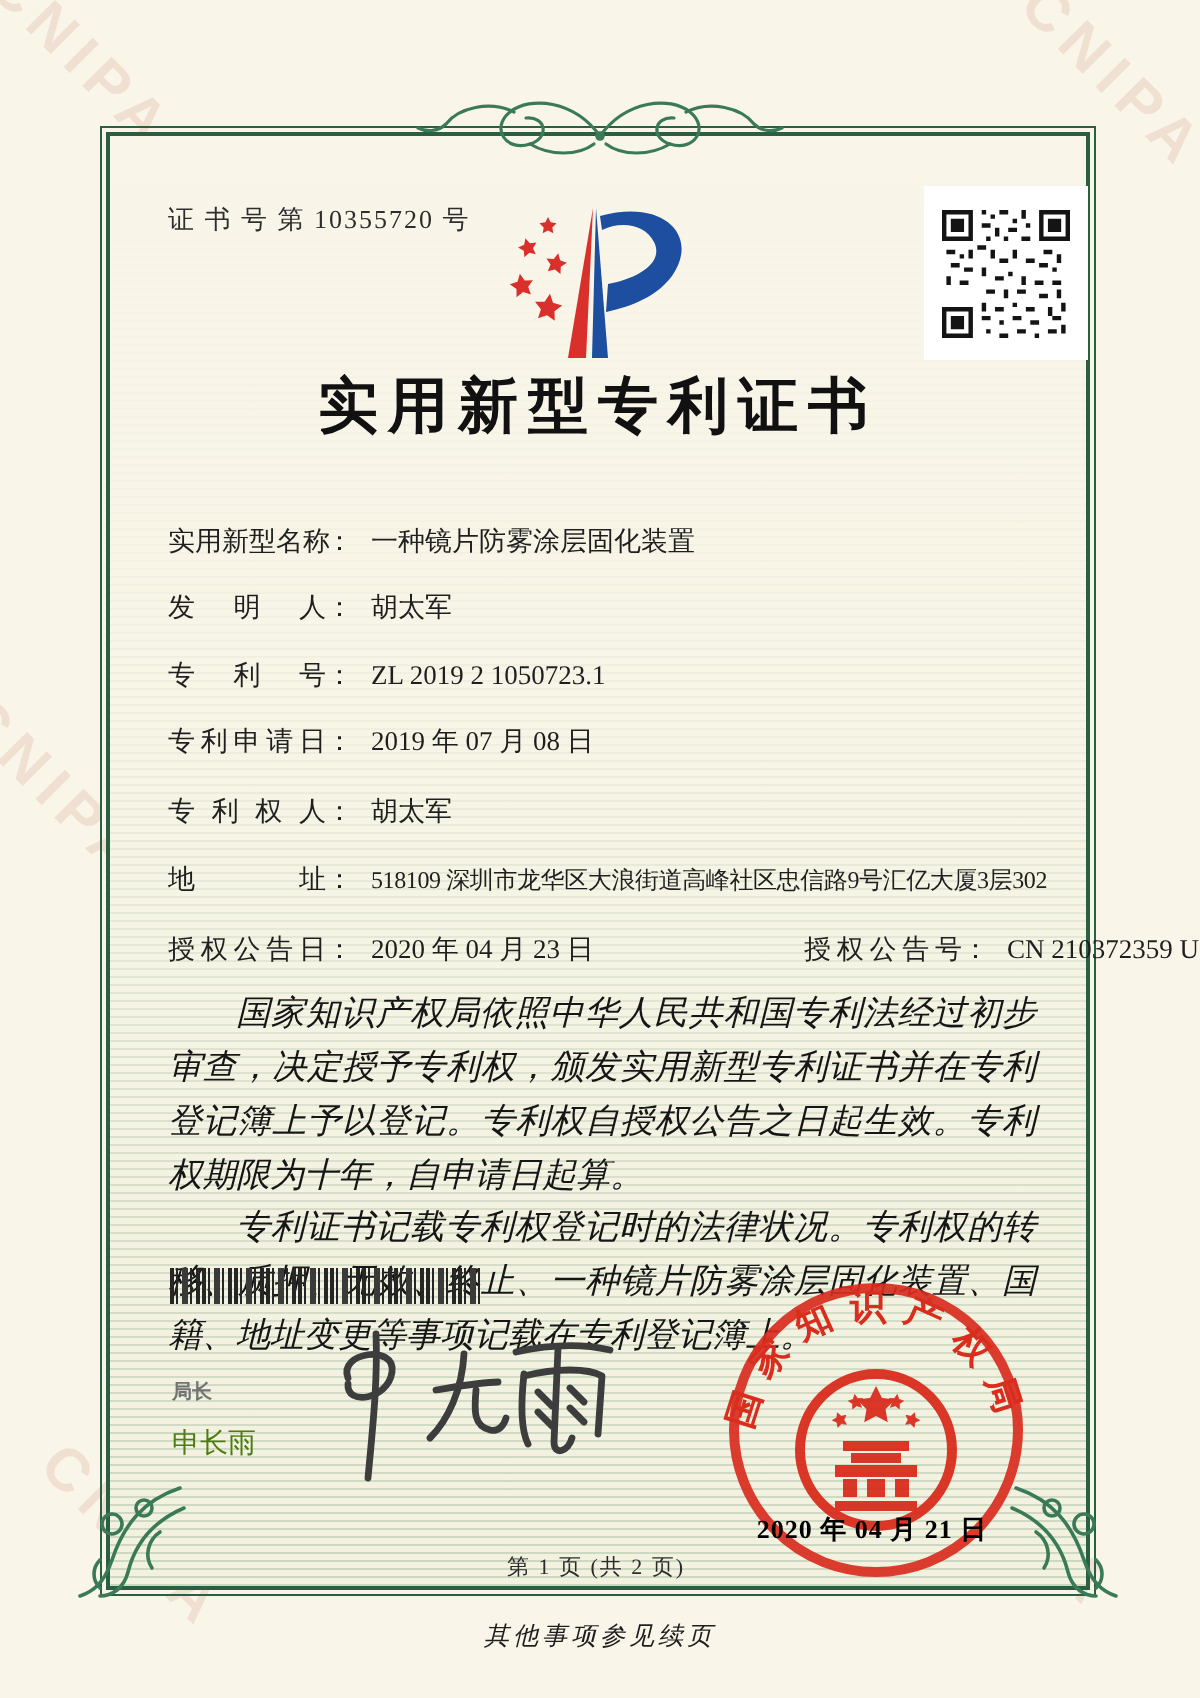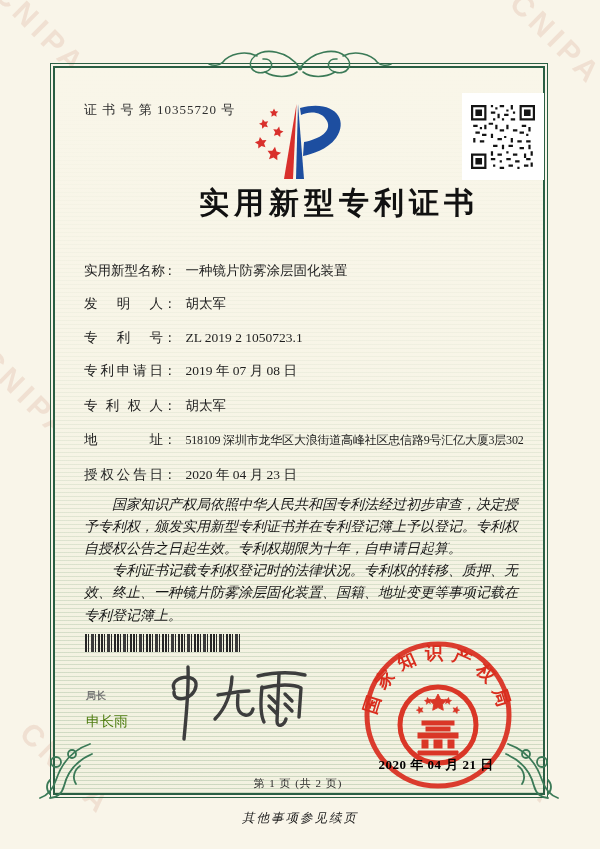--- a/index.html
+++ b/index.html
@@ -45,36 +45,36 @@
     font-size:13px;letter-spacing:1px;color:#2e2e2e;
   }
   .logo{position:absolute;left:240px;top:96px;}
   .qr-box{
     position:absolute;left:462px;top:93px;width:82px;height:87px;
     background:#fff;display:flex;align-items:center;justify-content:center;
   }
   .title{
     position:absolute;left:50px;top:183px;width:498px;
     text-align:center;
-    font-size:30px;font-weight:bold;letter-spacing:5px;color:#111;padding-left:40px;
+    font-size:30px;font-weight:bold;letter-spacing:5px;color:#111;
   }
   .frow{position:absolute;left:84px;width:440px;font-size:13.5px;color:#1f1f1f;white-space:nowrap;}
   .flabel{
     display:inline-block;width:79px;
     text-align:justify;text-align-last:justify;
     -moz-text-align-last:justify;
     vertical-align:bottom;
   }
   .colon{display:inline-block;}
   .fvalue{margin-left:9px;}
   .fvalue-addr{margin-left:9px;font-size:12px;letter-spacing:-0.2px;}
   .grant2{position:absolute;left:318px;top:0;white-space:nowrap;}
   .body-text{
     position:absolute;left:84px;top:494px;width:434px;
-    font-size:14px;line-height:1.58;font-style:italic;color:#161616;
+    font-size:17px;line-height:1.58;font-style:italic;color:#161616;
     text-align:justify;
   }
   .body-text p{margin:0;text-indent:2em;}
   .barcode{
     position:absolute;left:85px;top:634px;width:156px;height:18px;
     background:repeating-linear-gradient(90deg,
       #262626 0 2px, rgba(0,0,0,0) 2px 3px,
       #262626 3px 4px, rgba(0,0,0,0) 4px 6px,
       #3a3a3a 6px 9px, rgba(0,0,0,0) 9px 10px,
       #262626 10px 11px, rgba(0,0,0,0) 11px 13px,
@@ -203,20 +203,23 @@
   </div>
   <div class="frow" style="top:397px;">
     <span class="flabel">专利权人</span><span class="colon">：</span><span class="fvalue">胡太军</span>
   </div>
   <div class="frow" style="top:431px;">
     <span class="flabel">地址</span><span class="colon">：</span><span class="fvalue-addr">518109 深圳市龙华区大浪街道高峰社区忠信路9号汇亿大厦3层302</span>
   </div>
 
   <div class="frow" style="top:466px;">
     <span class="flabel">授权公告日</span><span class="colon">：</span><span class="fvalue">2020 年 04 月 23 日</span>
+    <span class="grant2">
+      <span class="flabel">授权公告号</span><span class="colon">：</span><span class="fvalue">CN 210372359 U</span>
+    </span>
   </div>
 
   <div class="body-text">
     <p>国家知识产权局依照中华人民共和国专利法经过初步审查，决定授予专利权，颁发实用新型专利证书并在专利登记簿上予以登记。专利权自授权公告之日起生效。专利权期限为十年，自申请日起算。</p>
     <p>专利证书记载专利权登记时的法律状况。专利权的转移、质押、无效、终止、一种镜片防雾涂层固化装置、国籍、地址变更等事项记载在专利登记簿上。</p>
   </div>
 
   <div class="barcode"></div>
 
   <div class="signer-title">局长</div>

